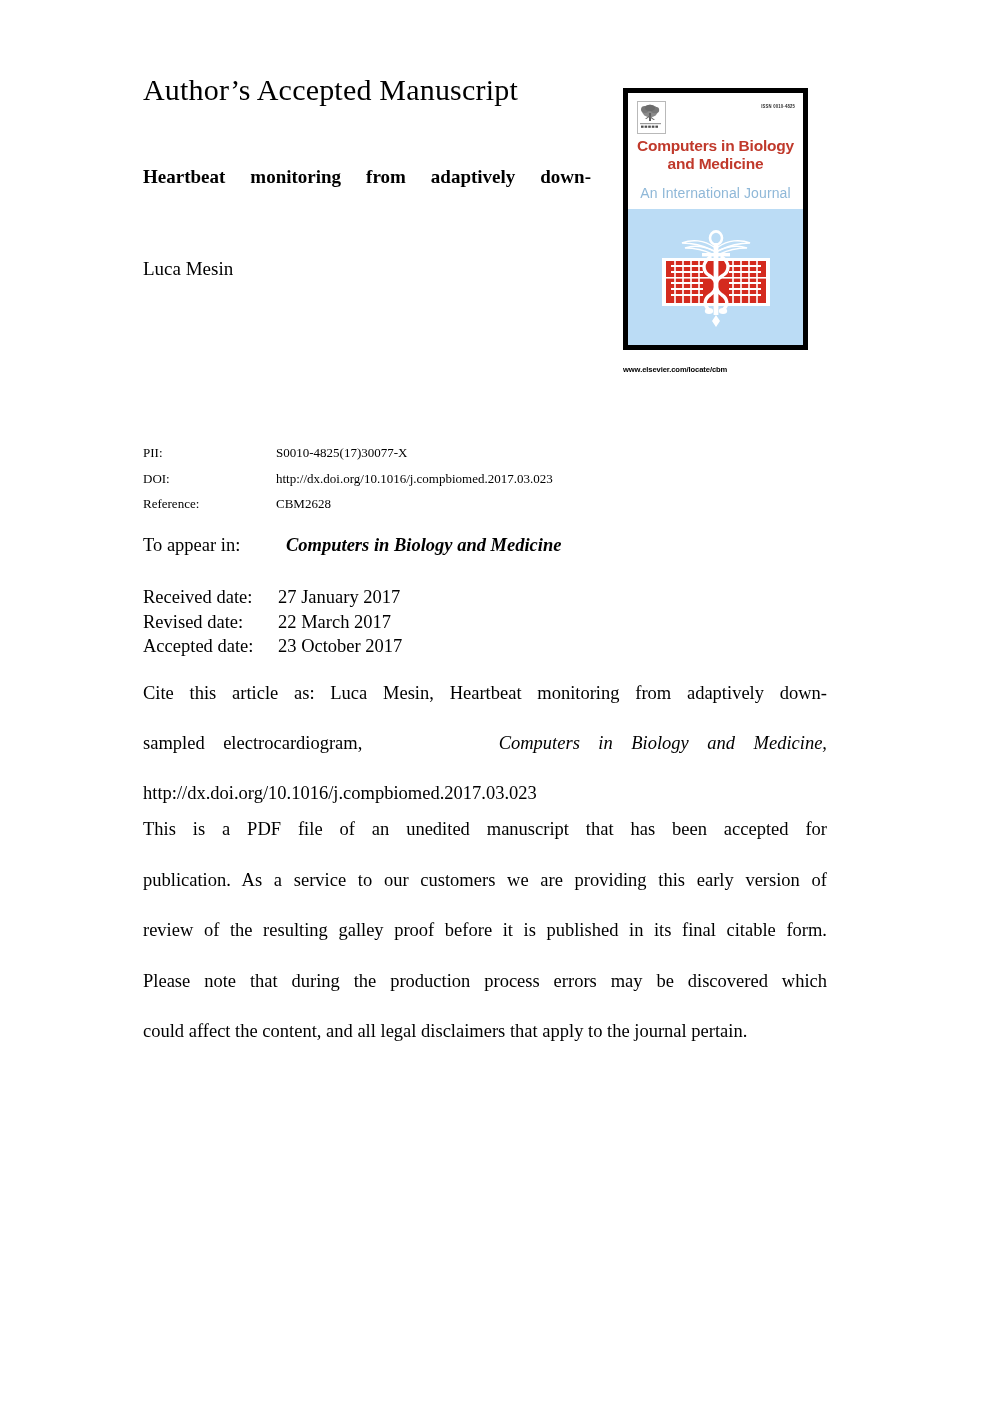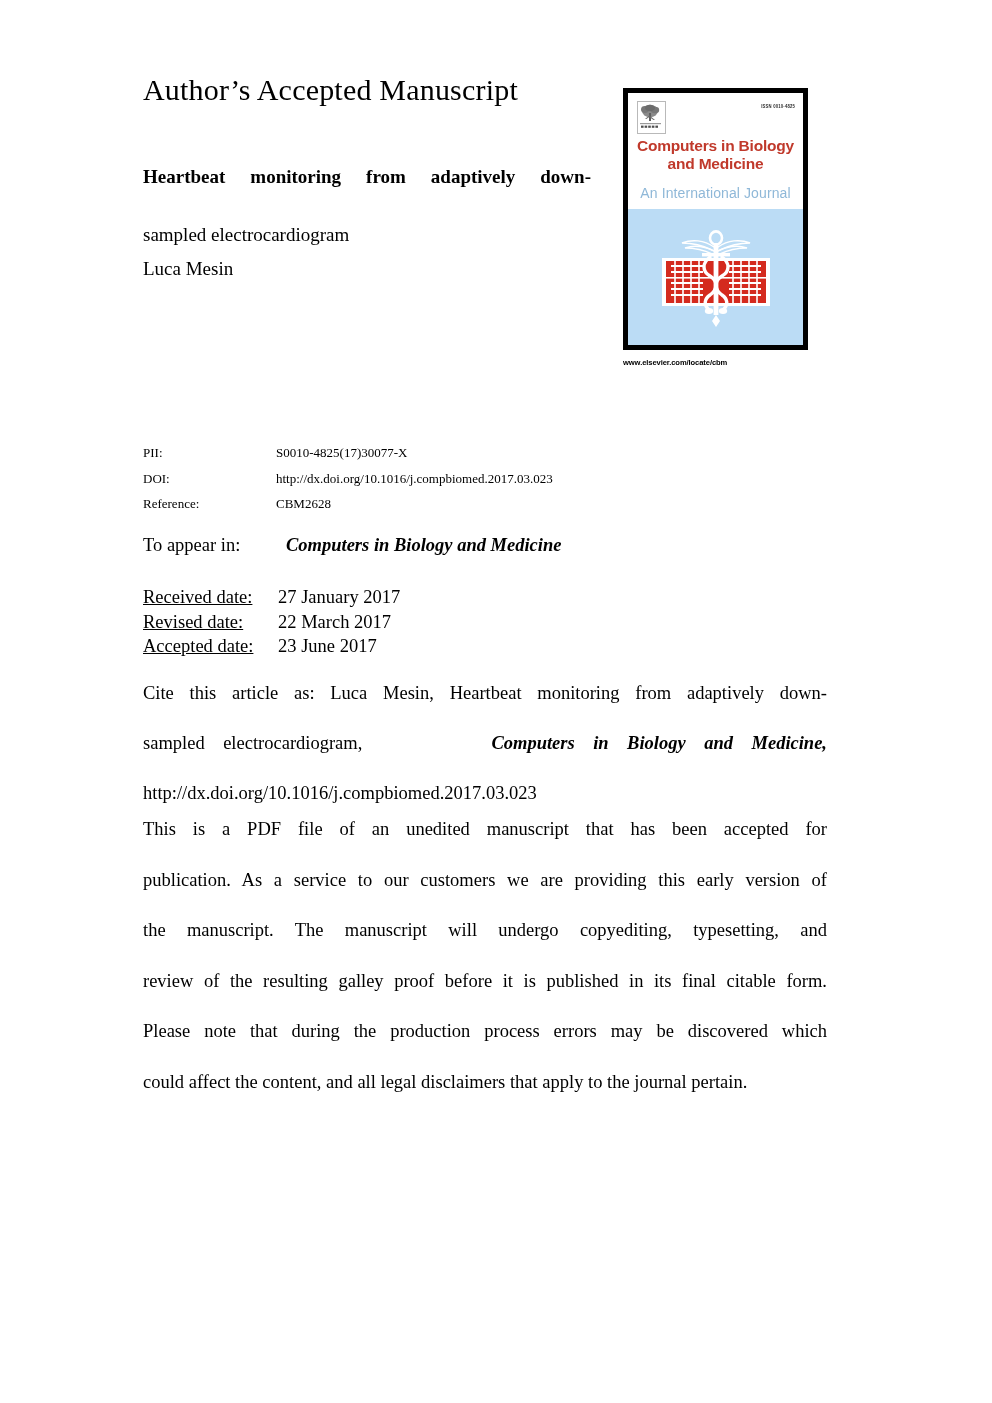--- a/index.html
+++ b/index.html
@@ -141,21 +141,21 @@
   }
   .emblem {
     position: absolute;
     left: 50%;
     top: 16px;
     transform: translateX(-50%);
     width: 132px;
     height: 104px;
   }
   .cover-url {
-    margin-top: 8px;
+    margin-top: 15px;
     font-family: "Liberation Sans", sans-serif;
     font-weight: bold;
     font-size: 7.6px;
     letter-spacing: -0.1px;
     color: #000000;
     white-space: nowrap;
   }
 
   
   .meta {
@@ -182,33 +182,33 @@
   .appear-value { font-style: italic; font-weight: bold; }
 
   .dates {
     position: absolute;
     left: 0;
     top: 585px;
     font-size: 18.5px;
     line-height: 24.5px;
   }
   .date-row { display: flex; white-space: nowrap; }
-  .date-label { width: 135px; flex: none; text-decoration: underline; }
+  .date-label { width: 135px; flex: none; }
 
   
   .cite {
     position: absolute;
     left: 0;
     top: 681px;
     width: 684px;
     font-size: 18.5px;
     line-height: 25px;
     text-align: justify;
   }
-  .cite .jname { font-style: italic; font-weight: bold; }
+  .cite .jname { font-style: italic; font-weight: normal; }
   .cite .l-doi { white-space: nowrap; }
 
   .disclaimer {
     position: absolute;
     left: 0;
     top: 778px;
     width: 684px;
     font-size: 18.5px;
     line-height: 25.3px;
     text-align: justify;
@@ -227,21 +227,20 @@
 </style>
 </head>
 <body>
 
 <div class="page">
 
   <div class="aam-title">Author’s Accepted Manuscript</div>
 
   <div class="paper-title">
     <span class="l1">Heartbeat monitoring from adaptively down-</span>
-    <span class="l2">sampled electrocardiogram</span>
   </div>
 
   <div class="author">Luca Mesin</div>
 
   <div class="cover-wrap">
     <div class="cover">
 
       <div class="cover-top">
 
         <div class="elsevier-logo">
@@ -365,32 +364,31 @@
     <div class="date-row">
       <span class="date-label">Received date:</span>
       <span>27 January 2017</span>
     </div>
     <div class="date-row">
       <span class="date-label">Revised date:</span>
       <span>22 March 2017</span>
     </div>
     <div class="date-row">
       <span class="date-label">Accepted date:</span>
-      <span>23 June 2017</span>
+      <span>23 October 2017</span>
     </div>
   </div>
 
   <div class="cite">
     <span class="just-line">Cite this article as: Luca Mesin, Heartbeat monitoring from adaptively down-</span>
     <span class="just-line"><span>sampled electrocardiogram,</span> <span class="jname">Computers in Biology and Medicine,</span></span>
     <span class="l-doi">http://dx.doi.org/10.1016/j.compbiomed.2017.03.023</span>
   </div>
 
   <div class="disclaimer">
     <span class="just-line">This is a PDF file of an unedited manuscript that has been accepted for</span>
     <span class="just-line">publication. As a service to our customers we are providing this early version of</span>
-    <span class="just-line">the manuscript. The manuscript will undergo copyediting, typesetting, and</span>
     <span class="just-line">review of the resulting galley proof before it is published in its final citable form.</span>
     <span class="just-line">Please note that during the production process errors may be discovered which</span>
     <span class="last-line">could affect the content, and all legal disclaimers that apply to the journal pertain.</span>
   </div>
 
 </div>
 
 </body></html>

